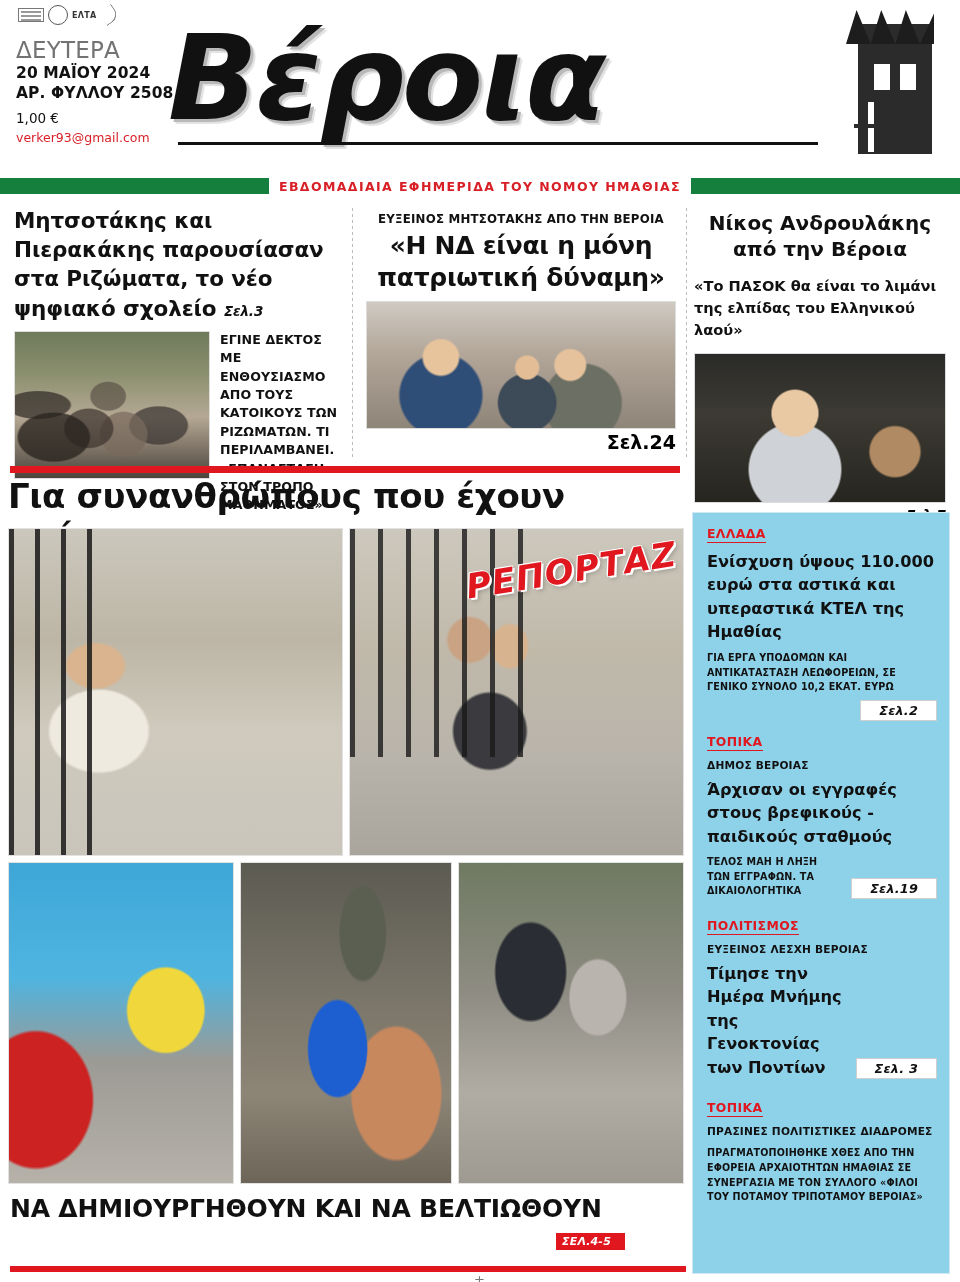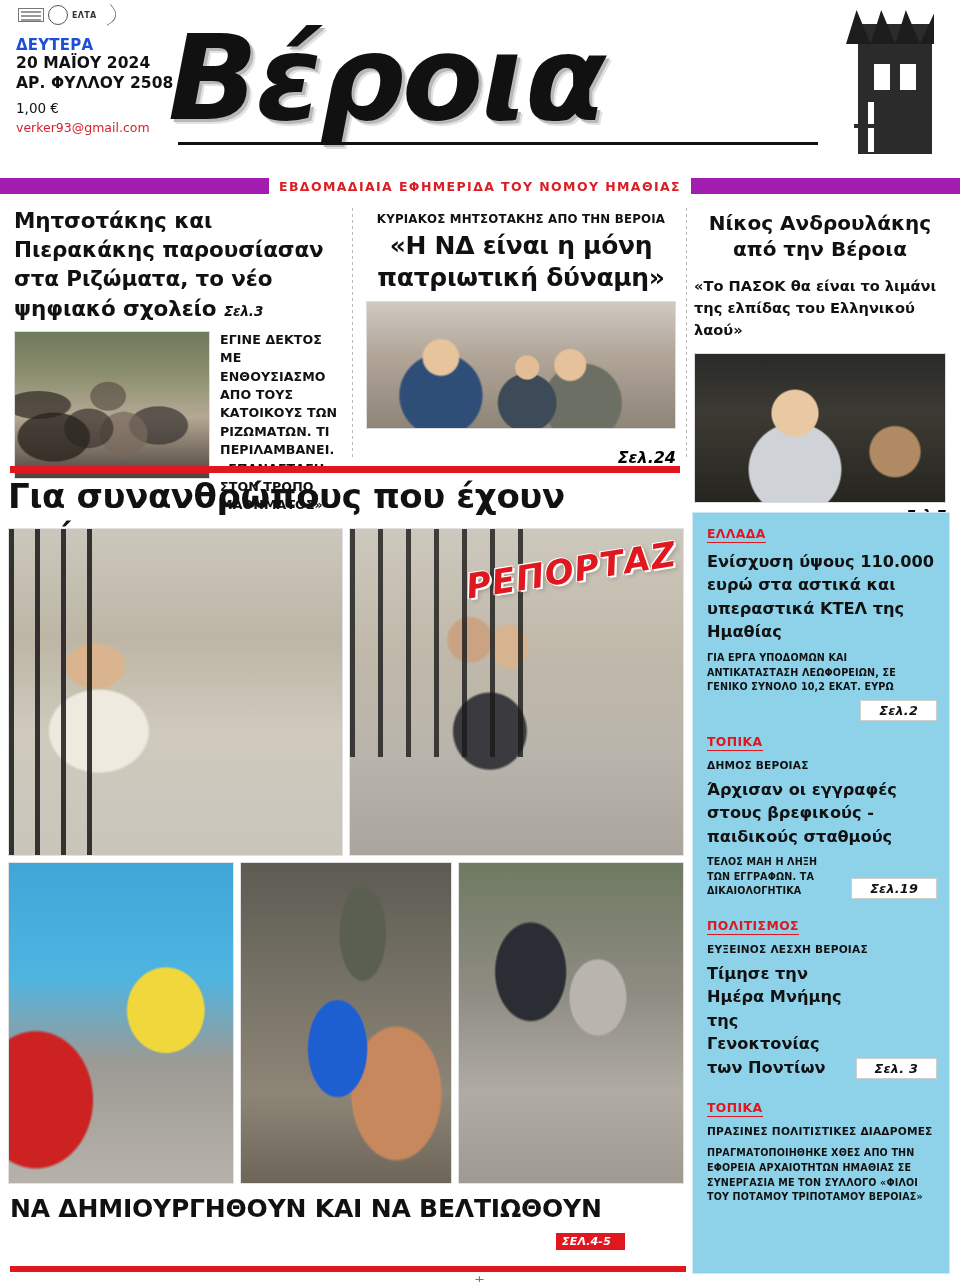--- a/index.html
+++ b/index.html
@@ -20,21 +20,21 @@
     display: flex; align-items: center; gap: 4px;
   }
   .elta-box { width: 26px; height: 14px; border: 1px solid #777; background: #fff; }
   .elta-box i { display:block; height:2px; background:#999; margin:2px 2px 0 2px;}
   .elta-circle { width: 20px; height: 20px; border: 1.6px solid #555; border-radius: 50%; }
   .elta-text { font-size: 8px; font-weight: bold; color: #333; letter-spacing: .3px; }
   .elta-swoosh { width:16px; height:16px; border-bottom:1.6px solid #777; border-right:1.6px solid #777;
                  transform: rotate(-35deg); border-radius: 0 0 10px 0; }
 
   .issue-block { position: absolute; left: 16px; top: 36px; width: 160px; }
-  .issue-day { font-weight: 700; font-size: 15px; color: #1d4ed8; letter-spacing: .2px; line-height: 1.22; }
+  .issue-day { font-weight: 400; font-size: 23px; color: #737373; letter-spacing: .2px; line-height: 1.22; }
   .issue-date, .issue-no { font-weight: 800; font-size: 15.5px; color: #111; letter-spacing: .1px; line-height: 1.26; }
   .issue-price { font-size: 13.5px; color: #111; margin-top: 7px; }
   .issue-mail { font-size: 12.5px; color: #d81f26; margin-top: 4px; }
 
   .logo-wrap { position: absolute; left: 168px; top: 14px; width: 700px; height: 140px; }
   .logo-title {
     font-family: "DejaVu Sans", sans-serif;
     font-size: 118px; font-weight: 800; font-style: italic;
     color: #111; line-height: 128px; letter-spacing: -2px;
     text-shadow: 3px 3px 0 #b9b9b9, 5px 5px 0 #e3e3e3;
@@ -46,21 +46,21 @@
   .house-body { position:absolute; left:18px; top:18px; width:74px; height:130px; background:#2b2b2b; }
   .house-roof { position:absolute; left:6px; top:4px; width:88px; height:34px; background:#1d1d1d;
                 clip-path: polygon(0 100%, 12% 0, 28% 100%, 40% 0, 56% 100%, 68% 0, 84% 100%, 100% 10%, 100% 100%); }
   .house-win1 { position:absolute; left:34px; top:58px; width:16px; height:26px; background:#fff; }
   .house-win2 { position:absolute; left:60px; top:58px; width:16px; height:26px; background:#fff; }
   .house-col { position:absolute; left:28px; top:96px; width:6px; height:50px; background:#fff; }
   .house-step { position:absolute; left:14px; top:118px; width:30px; height:4px; background:#2b2b2b; }
 
   .tagline-bar {
     position: absolute; left: 0; top: 178px; width: 960px; height: 16px;
-    background: #a21caf; display: flex; align-items: center; justify-content: center;
+    background: #15803d; display: flex; align-items: center; justify-content: center;
   }
   .tagline-inner {
     background: #fff; padding: 0 10px; height: 16px; display: flex; align-items: center;
   }
   .tagline-text { font-size: 12.5px; font-weight: 800; color: #d81f26; letter-spacing: 1.4px; white-space: nowrap; }
 
   
   .top-row { position: absolute; left: 0; top: 200px; width: 960px; height: 272px; }
 
   .col-a { position: absolute; left: 14px; top: 6px; width: 326px; }
@@ -92,21 +92,21 @@
     margin-top: 8px; width: 310px; height: 128px; border: 1px solid #ddd;
     background:
       radial-gradient(circle at 24% 44%, #e8c49c 0 7%, transparent 8%),
       radial-gradient(circle at 52% 52%, #e2bd96 0 6.5%, transparent 7.5%),
       radial-gradient(circle at 66% 50%, #e6c29c 0 7%, transparent 8%),
       radial-gradient(circle at 24% 74%, #2e4d77 0 16%, transparent 17%),
       radial-gradient(circle at 52% 80%, #3d4a57 0 15%, transparent 16%),
       radial-gradient(circle at 70% 80%, #6c6f63 0 16%, transparent 17%),
       linear-gradient(180deg, #cfcac2 0%, #b3a79a 40%, #8e8478 100%);
   }
-  .colB-sel { text-align: right; font-size: 16px; font-weight: 800; font-style: italic; margin-top: 19px; }
+  .colB-sel { text-align: right; font-size: 19px; font-weight: 800; margin-top: 2px; }
 
   .col-c { position: absolute; left: 694px; top: 10px; width: 252px; }
   .colC-head { font-size: 20px; font-weight: 700; color: #111; line-height: 1.32; text-align: center; }
   .colC-quote { font-size: 14.6px; font-weight: 700; color: #111; line-height: 1.52; text-align: left; margin-top: 12px; }
   .colC-photo {
     margin-top: 12px; width: 252px; height: 150px; border: 1px solid #ddd;
     background:
       radial-gradient(circle at 40% 40%, #e9c8a4 0 13%, transparent 14%),
       radial-gradient(circle at 40% 78%, #cfd2d6 0 24%, transparent 25%),
       radial-gradient(circle at 80% 66%, #b08a62 0 11%, transparent 12%),
@@ -264,21 +264,21 @@
       </div>
       <div class="colA-body">
         <div class="colA-photo"></div>
         <div class="colA-kicker">ΕΓΙΝΕ ΔΕΚΤΟΣ ΜΕ ΕΝΘΟΥΣΙΑΣΜΟ ΑΠΟ ΤΟΥΣ ΚΑΤΟΙΚΟΥΣ ΤΩΝ ΡΙΖΩΜΑΤΩΝ. ΤΙ ΠΕΡΙΛΑΜΒΑΝΕΙ. «ΕΠΑΝΑΣΤΑΣΗ ΣΤΟΝ ΤΡΟΠΟ ΜΑΘΗΜΑΤΟΣ»</div>
       </div>
     </div>
 
     <div class="vsep" style="left:352px;"></div>
 
     <div class="col-b">
-      <div class="colB-kicker">ΚΥΡΙΑΚΟΣ ΜΗΤΣΟΤΑΚΗΣ ΑΠΟ ΤΗΝ ΒΕΡΟΙΑ</div>
+      <div class="colB-kicker">ΕΥΞΕΙΝΟΣ ΜΗΤΣΟΤΑΚΗΣ ΑΠΟ ΤΗΝ ΒΕΡΟΙΑ</div>
       <div class="colB-head">«Η ΝΔ είναι η μόνη πατριωτική δύναμη»</div>
       <div class="colB-photo"></div>
       <div class="colB-sel">Σελ.24</div>
     </div>
 
     <div class="vsep" style="left:686px;"></div>
 
     <div class="col-c">
       <div class="colC-head">Νίκος Ανδρουλάκης από την Βέροια</div>
       <div class="colC-quote">«Το ΠΑΣΟΚ θα είναι το λιμάνι της ελπίδας του Ελληνικού λαού»</div>

